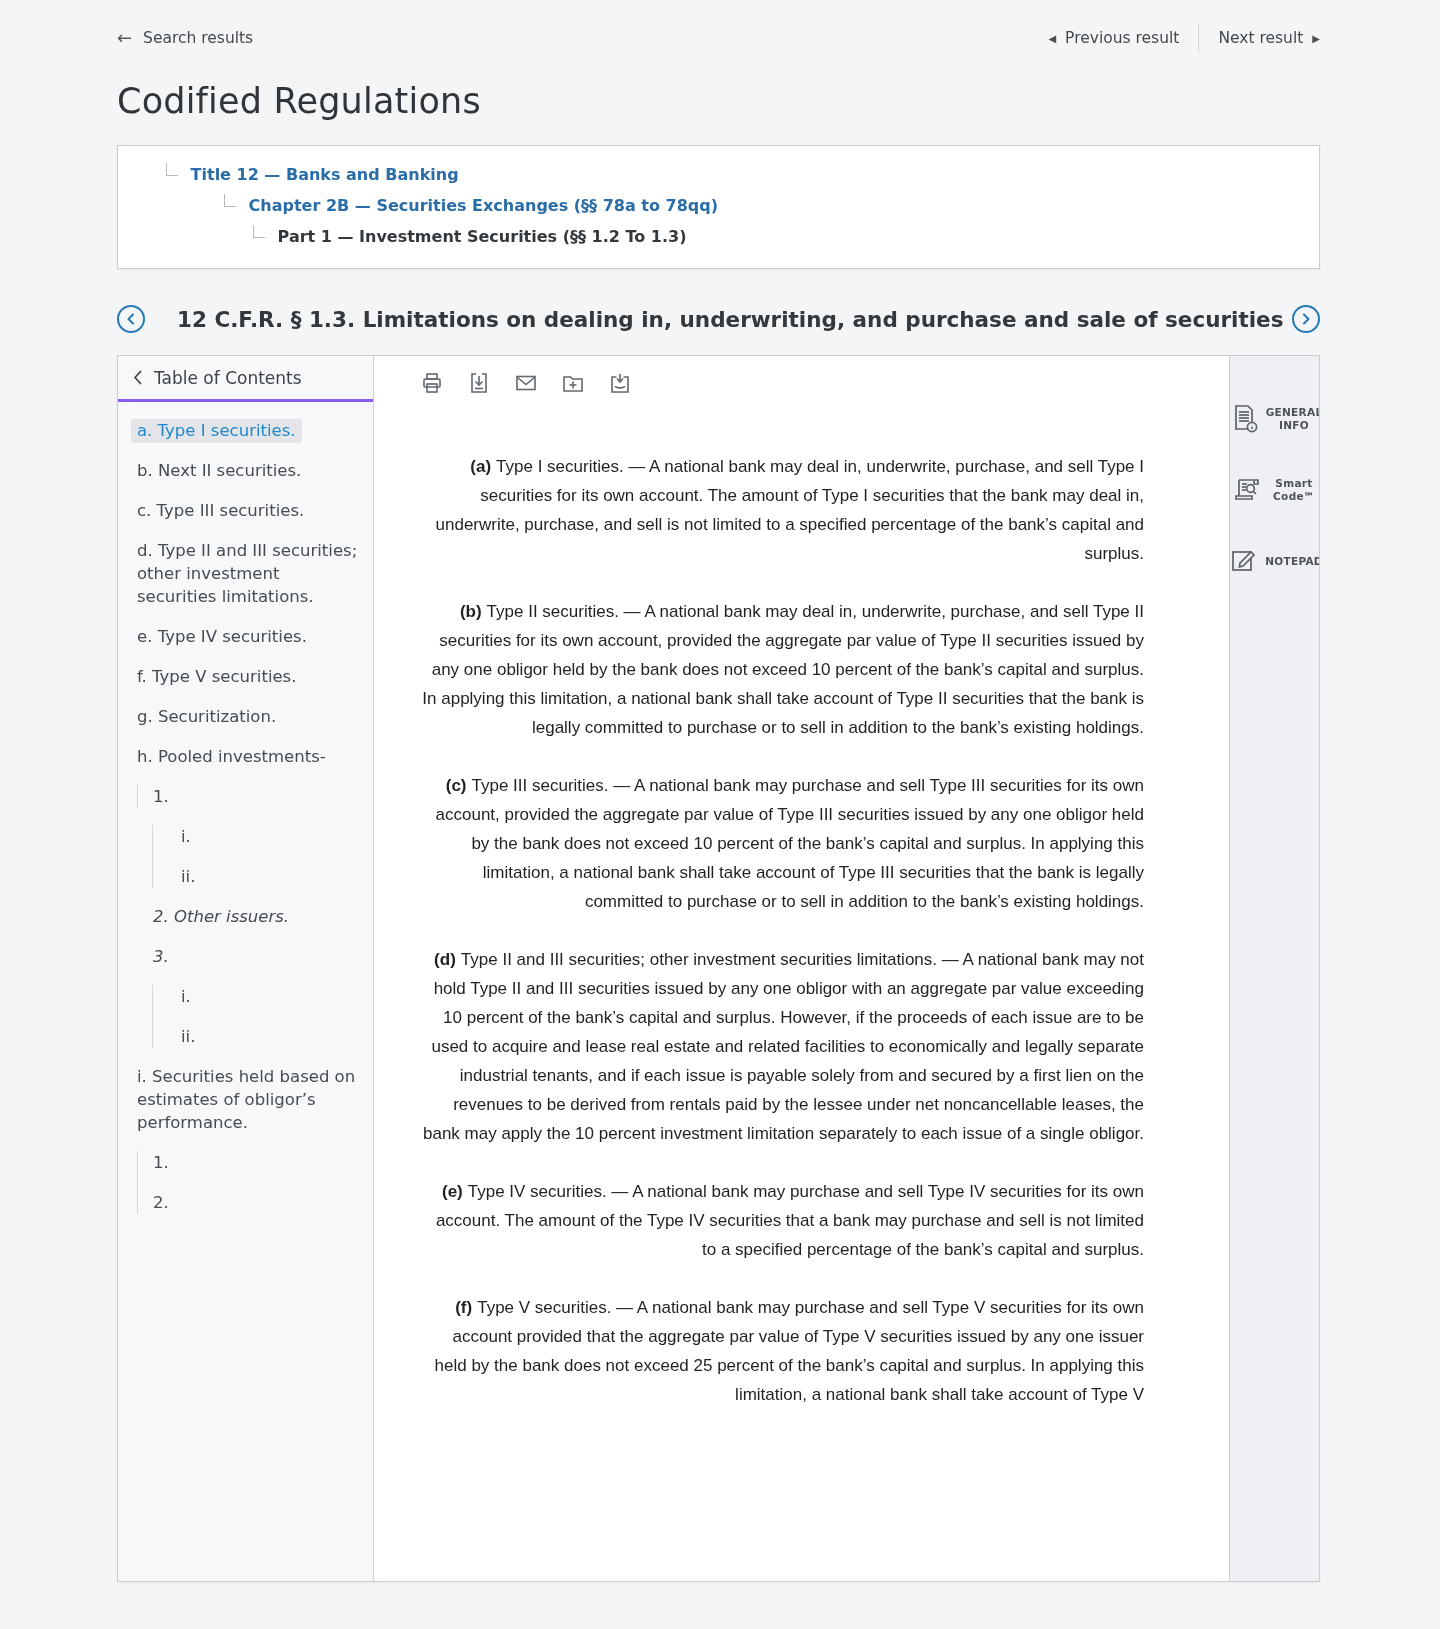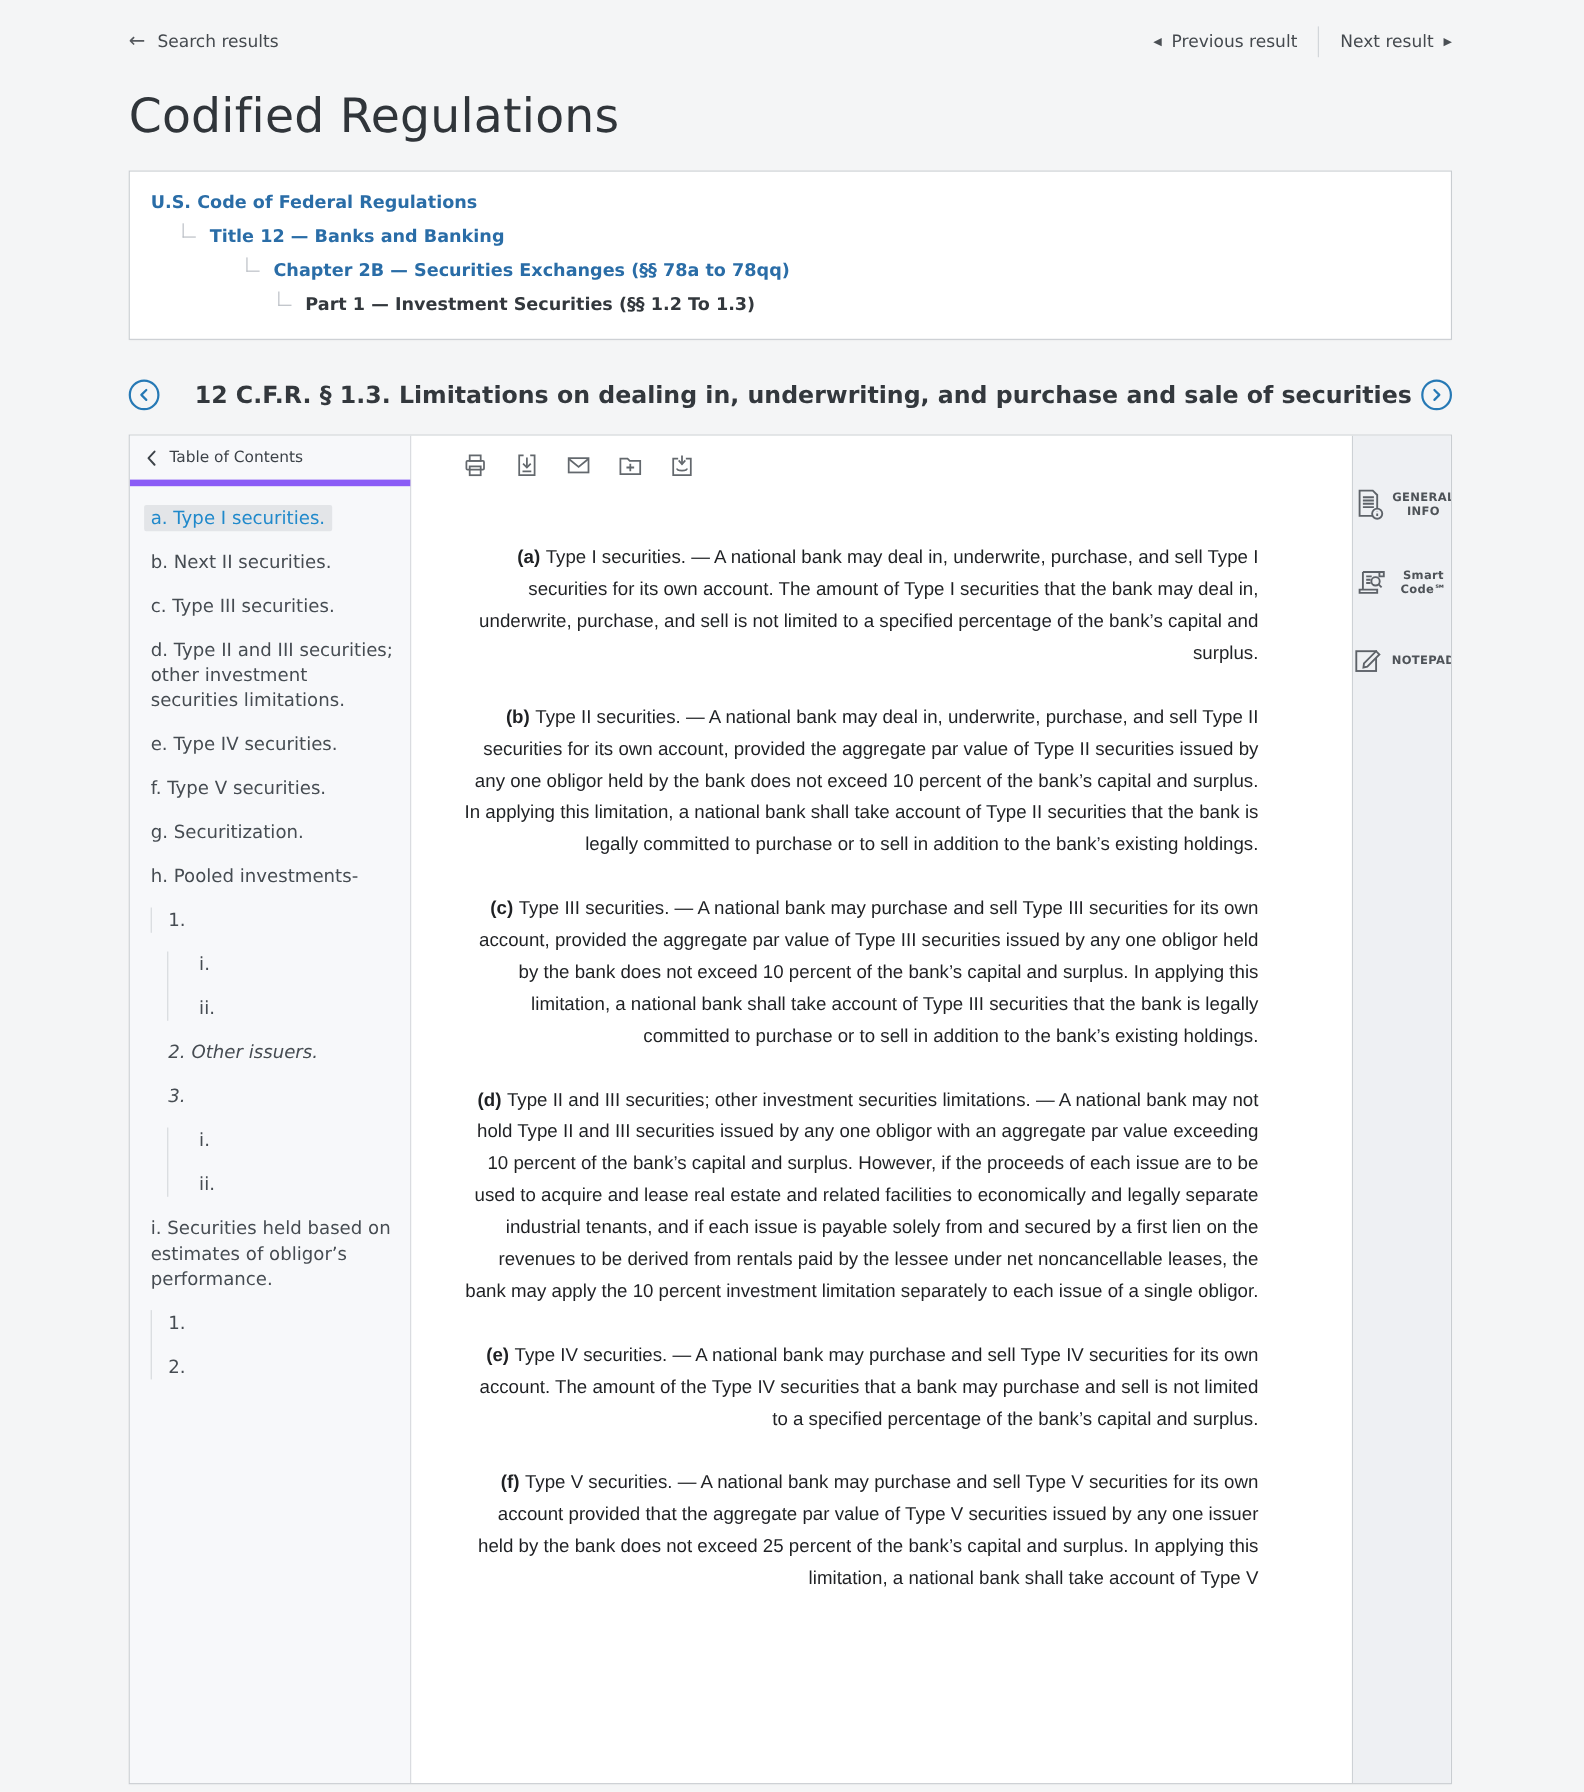--- a/index.html
+++ b/index.html
@@ -10,40 +10,40 @@
   
   .top-row { display:flex; justify-content:space-between; align-items:center; padding-top:24px; }
   .back-link { display:flex; align-items:center; gap:11px; font-size:15.5px; color:#44494e; cursor:pointer; }
   .back-arrow { font-size:18px; color:#55595e; line-height:1; }
   .results-nav { display:flex; align-items:center; }
   .nav-btn { display:flex; align-items:center; gap:9px; font-size:15.5px; color:#44494e; cursor:pointer; }
   .tri { font-size:10px; color:#4a4f54; }
   .nav-divider { width:1px; height:28px; background:#cfd3d7; margin:0 19px; }
 
   
-  .page-title { margin-top:29px; font-size:43px; font-weight:400; color:#30353a; letter-spacing:.2px; }
+  .page-title { margin-top:29px; font-size:35px; font-weight:400; color:#30353a; letter-spacing:.2px; }
 
   
   .bc-card { margin-top:24px; background:#fff; border:1px solid #c9cdd1; box-shadow:0 1px 2px rgba(0,0,0,.05); padding:17px 20px 12px 19px; }
   .bc-row { font-weight:700; font-size:16px; line-height:22px; margin-bottom:8px; color:#2a6da7; cursor:pointer; }
   .bc-row .elbow { display:inline-block; width:12px; height:13px; border-left:1px solid #b5bac0; border-bottom:1px solid #b5bac0; margin-right:7px; vertical-align:4px; }
   .bc-row.current { color:#33383d; cursor:default; }
 
   
   .section-row { display:flex; align-items:center; margin-top:36px; }
   .circle-btn { width:28px; height:28px; min-width:28px; border:2px solid #2679b5; border-radius:50%; background:transparent; display:flex; align-items:center; justify-content:center; cursor:pointer; }
   .section-title { font-size:21.5px; font-weight:700; color:#33383d; margin-left:32px; }
   .circle-btn.right { margin-left:auto; }
 
   
   .main { display:flex; margin-top:22px; height:1227px; border:1px solid #c9cdd1; background:#fff; box-shadow:0 1px 2px rgba(0,0,0,.05); overflow:hidden; }
 
   
   .toc { width:256px; flex-shrink:0; background:#f7f8fa; border-right:1px solid #cdd1d5; }
-  .toc-header { height:46px; display:flex; align-items:center; gap:12px; padding:0 15px; border-bottom:6px solid #8b5cf6; font-size:14px; color:#3d4349; cursor:pointer; }
+  .toc-header { height:46px; display:flex; align-items:center; gap:12px; padding:0 15px; border-bottom:3px solid #8b5cf6; font-size:17px; color:#3d4349; cursor:pointer; }
   .toc-list { padding:17px 12px 17px 19px; }
   .toc-item { font-size:16.5px; line-height:23px; color:#464c52; margin-bottom:17px; cursor:pointer; }
   .toc-item.selected span { color:#2089cb; background:#e3e5e8; padding:2px 6px 3px; margin-left:-6px; border-radius:2px; }
   .toc-group-1 { border-left:1px solid #d4d7db; padding-left:15px; margin-bottom:17px; }
   .toc-group-2 { margin-left:15px; border-left:1px solid #d4d7db; padding-left:28px; margin-bottom:17px; }
   .toc-indent-1 { margin-left:16px;font-style:italic; }
   .toc-group-1 .toc-item:last-child, .toc-group-2 .toc-item:last-child { margin-bottom:0; }
 
   
   .doc { flex:1; background:#fff; border-right:1px solid #cdd1d5; padding:15px 0 0 46px; }
@@ -80,23 +80,20 @@
       <div class="nav-btn">
         <span>Next result</span>
         <span class="tri">▶</span>
       </div>
     </div>
   </div>
 
   <h1 class="page-title">Codified Regulations</h1>
 
   <div class="bc-card">
-    <div class="bc-row" style="padding-left:0">
-      <span>U.S. Code of Federal Regulations</span>
-    </div>
     <div class="bc-row" style="padding-left:29px">
       <span class="elbow"></span>
       <span>Title 12 — Banks and Banking</span>
     </div>
     <div class="bc-row" style="padding-left:87px">
       <span class="elbow"></span>
       <span>Chapter 2B — Securities Exchanges (§§ 78a to 78qq)</span>
     </div>
     <div class="bc-row current" style="padding-left:116px">
       <span class="elbow"></span>

